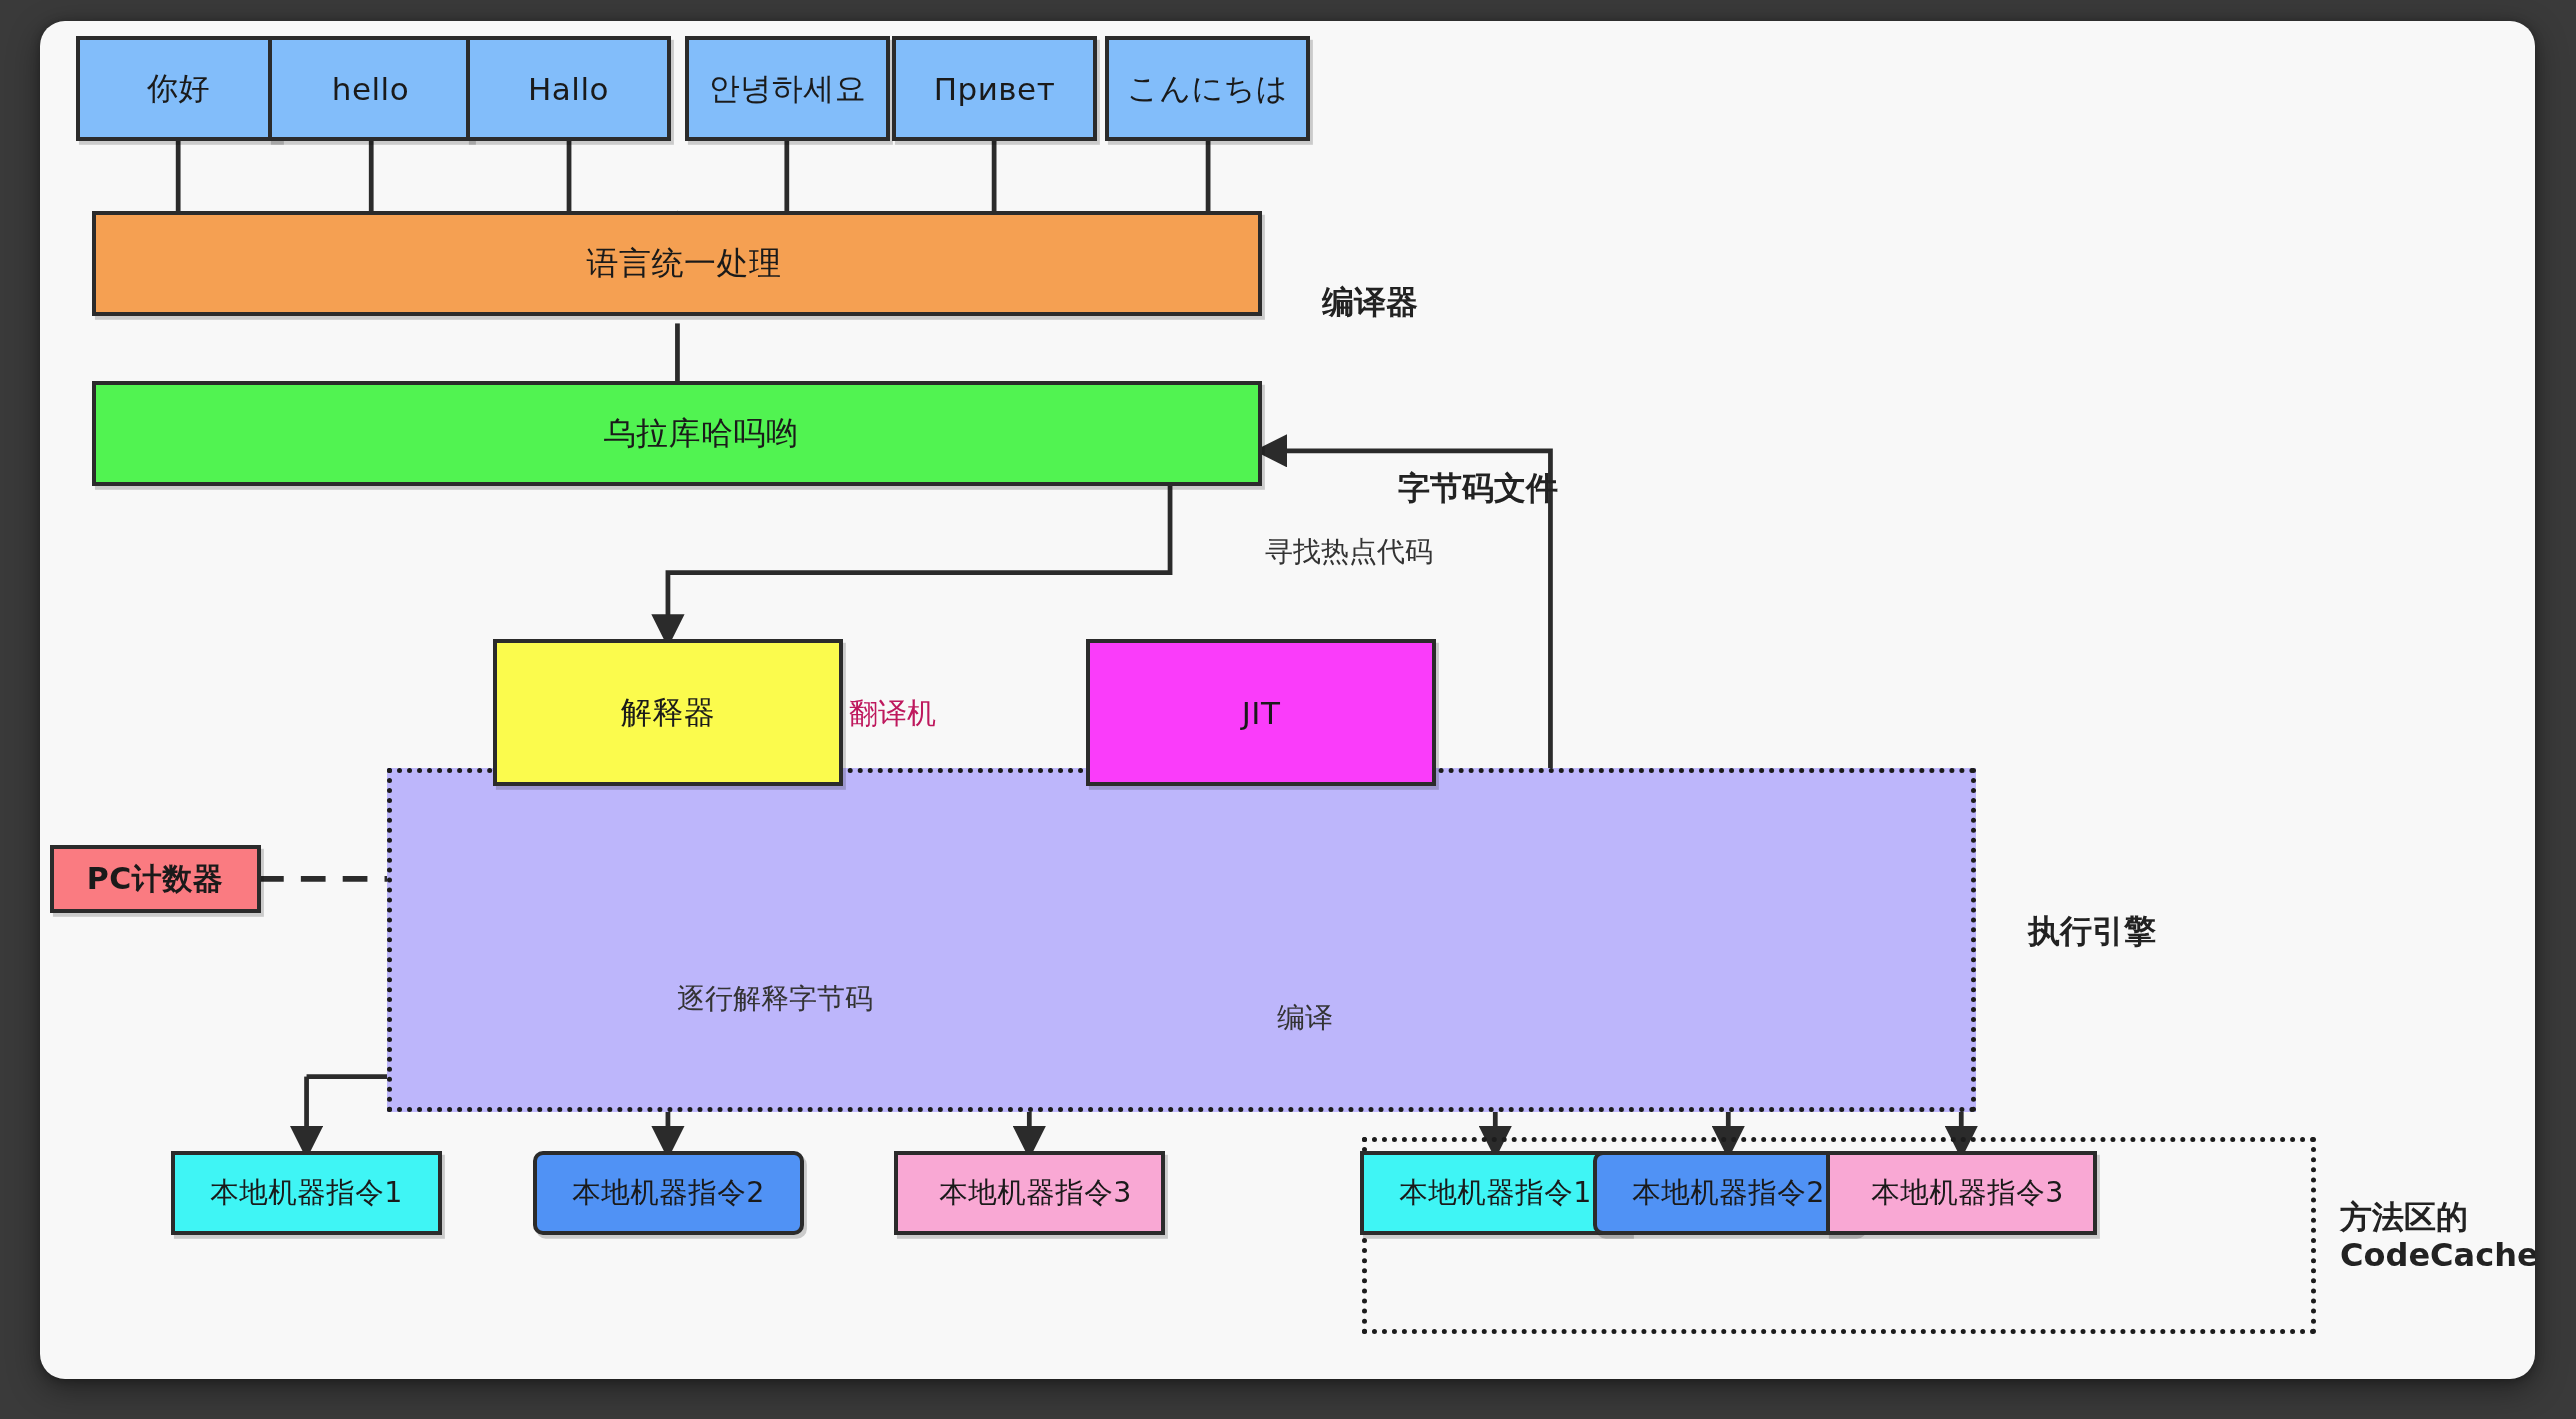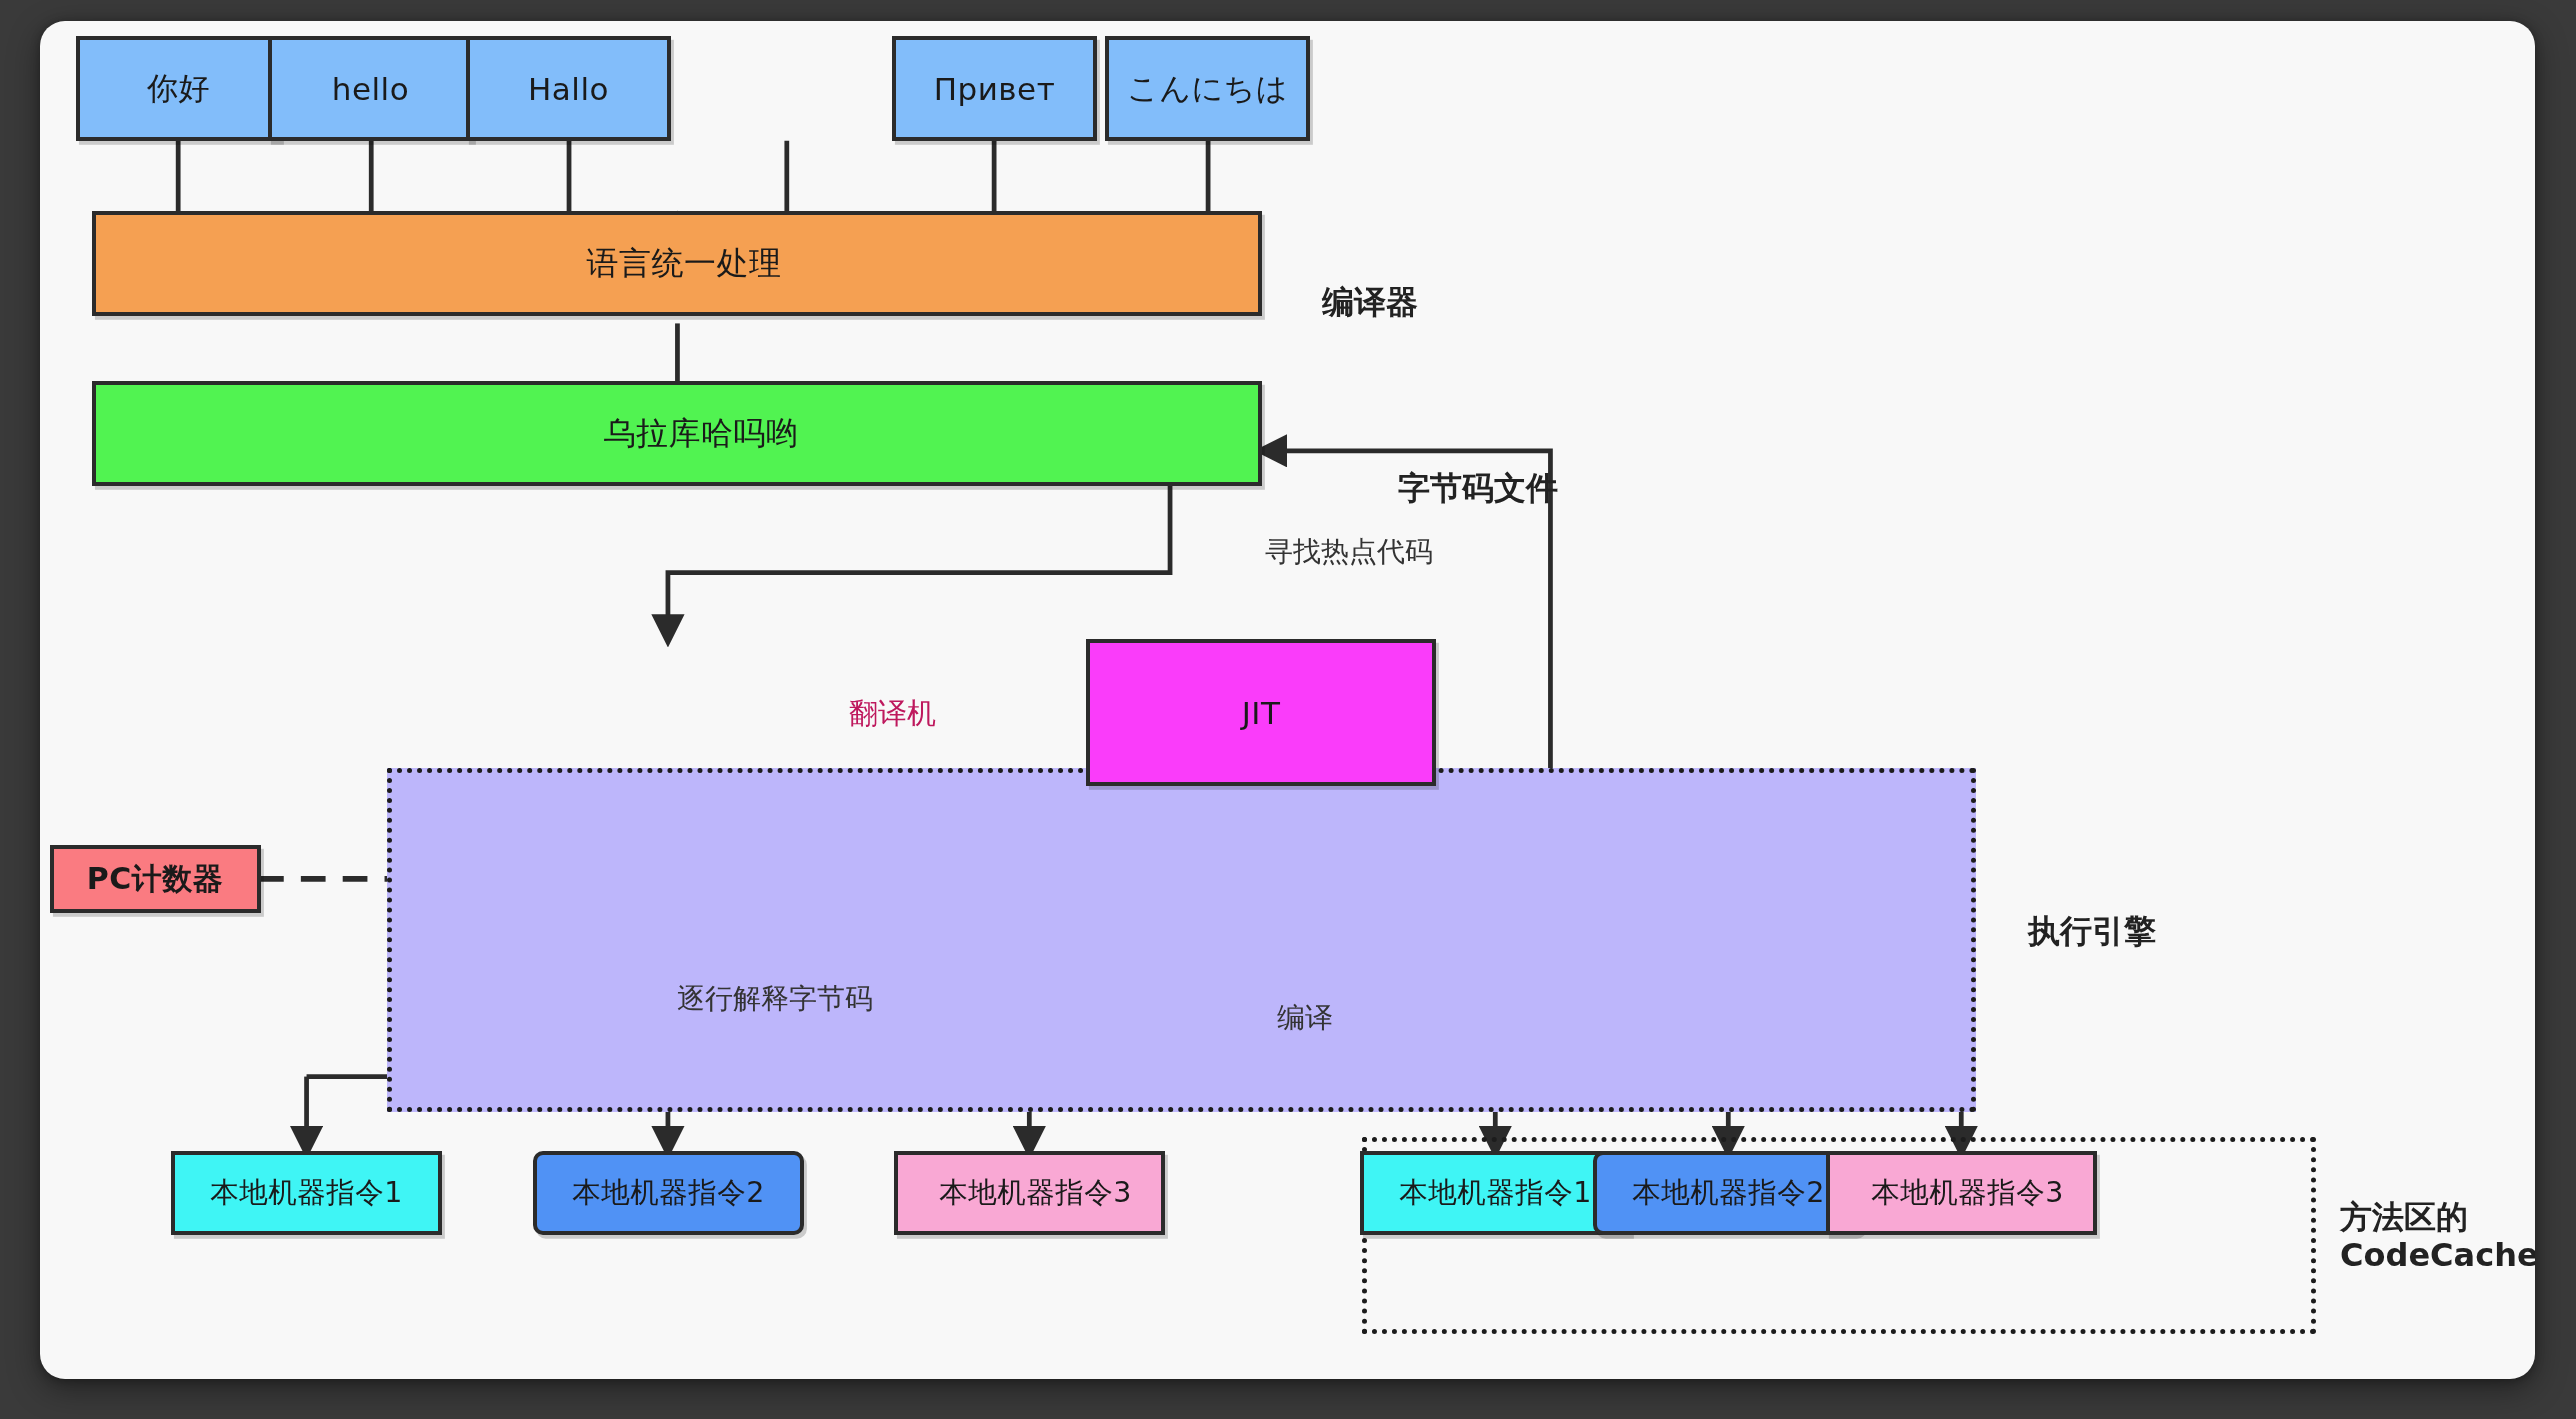--- a/index.html
+++ b/index.html
@@ -178,38 +178,44 @@
 
       <div class="node lang" style="left:36px; top:15px;">
         <span>你好</span>
       </div>
       <div class="node lang" style="left:228px; top:15px;">
         <span>hello</span>
       </div>
       <div class="node lang" style="left:426px; top:15px;">
         <span>Hallo</span>
       </div>
+      <div class="node lang" style="left:645px; top:15px;">
+        <span>안녕하세요</span>
+      </div>
       <div class="node lang" style="left:852px; top:15px;">
         <span>Привет</span>
       </div>
       <div class="node lang" style="left:1065px; top:15px;">
         <span>こんにちは</span>
       </div>
 
       <div class="node wide orange" style="left:52px; top:190px;padding-left:14px;">
         <span>语言统一处理</span>
       </div>
       <div class="node wide green" style="left:52px; top:360px;">
         <span>乌拉库哈吗哟</span>
       </div>
 
       <div class="node pc" style="left:9.5px; top:824px;">
         <span>PC计数器</span>
       </div>
 
+      <div class="node interp" style="left:453px; top:618px;">
+        <span>解释器</span>
+      </div>
       <div class="node jit" style="left:1046px; top:618px;">
         <span>JIT</span>
       </div>
 
       <div class="regionlabel" style="left:809px; top:673px;">
         <span>翻译机</span>
       </div>
 
       <div class="edgelabel" style="left:1225px; top:512px;">
         <span>寻找热点代码</span>

